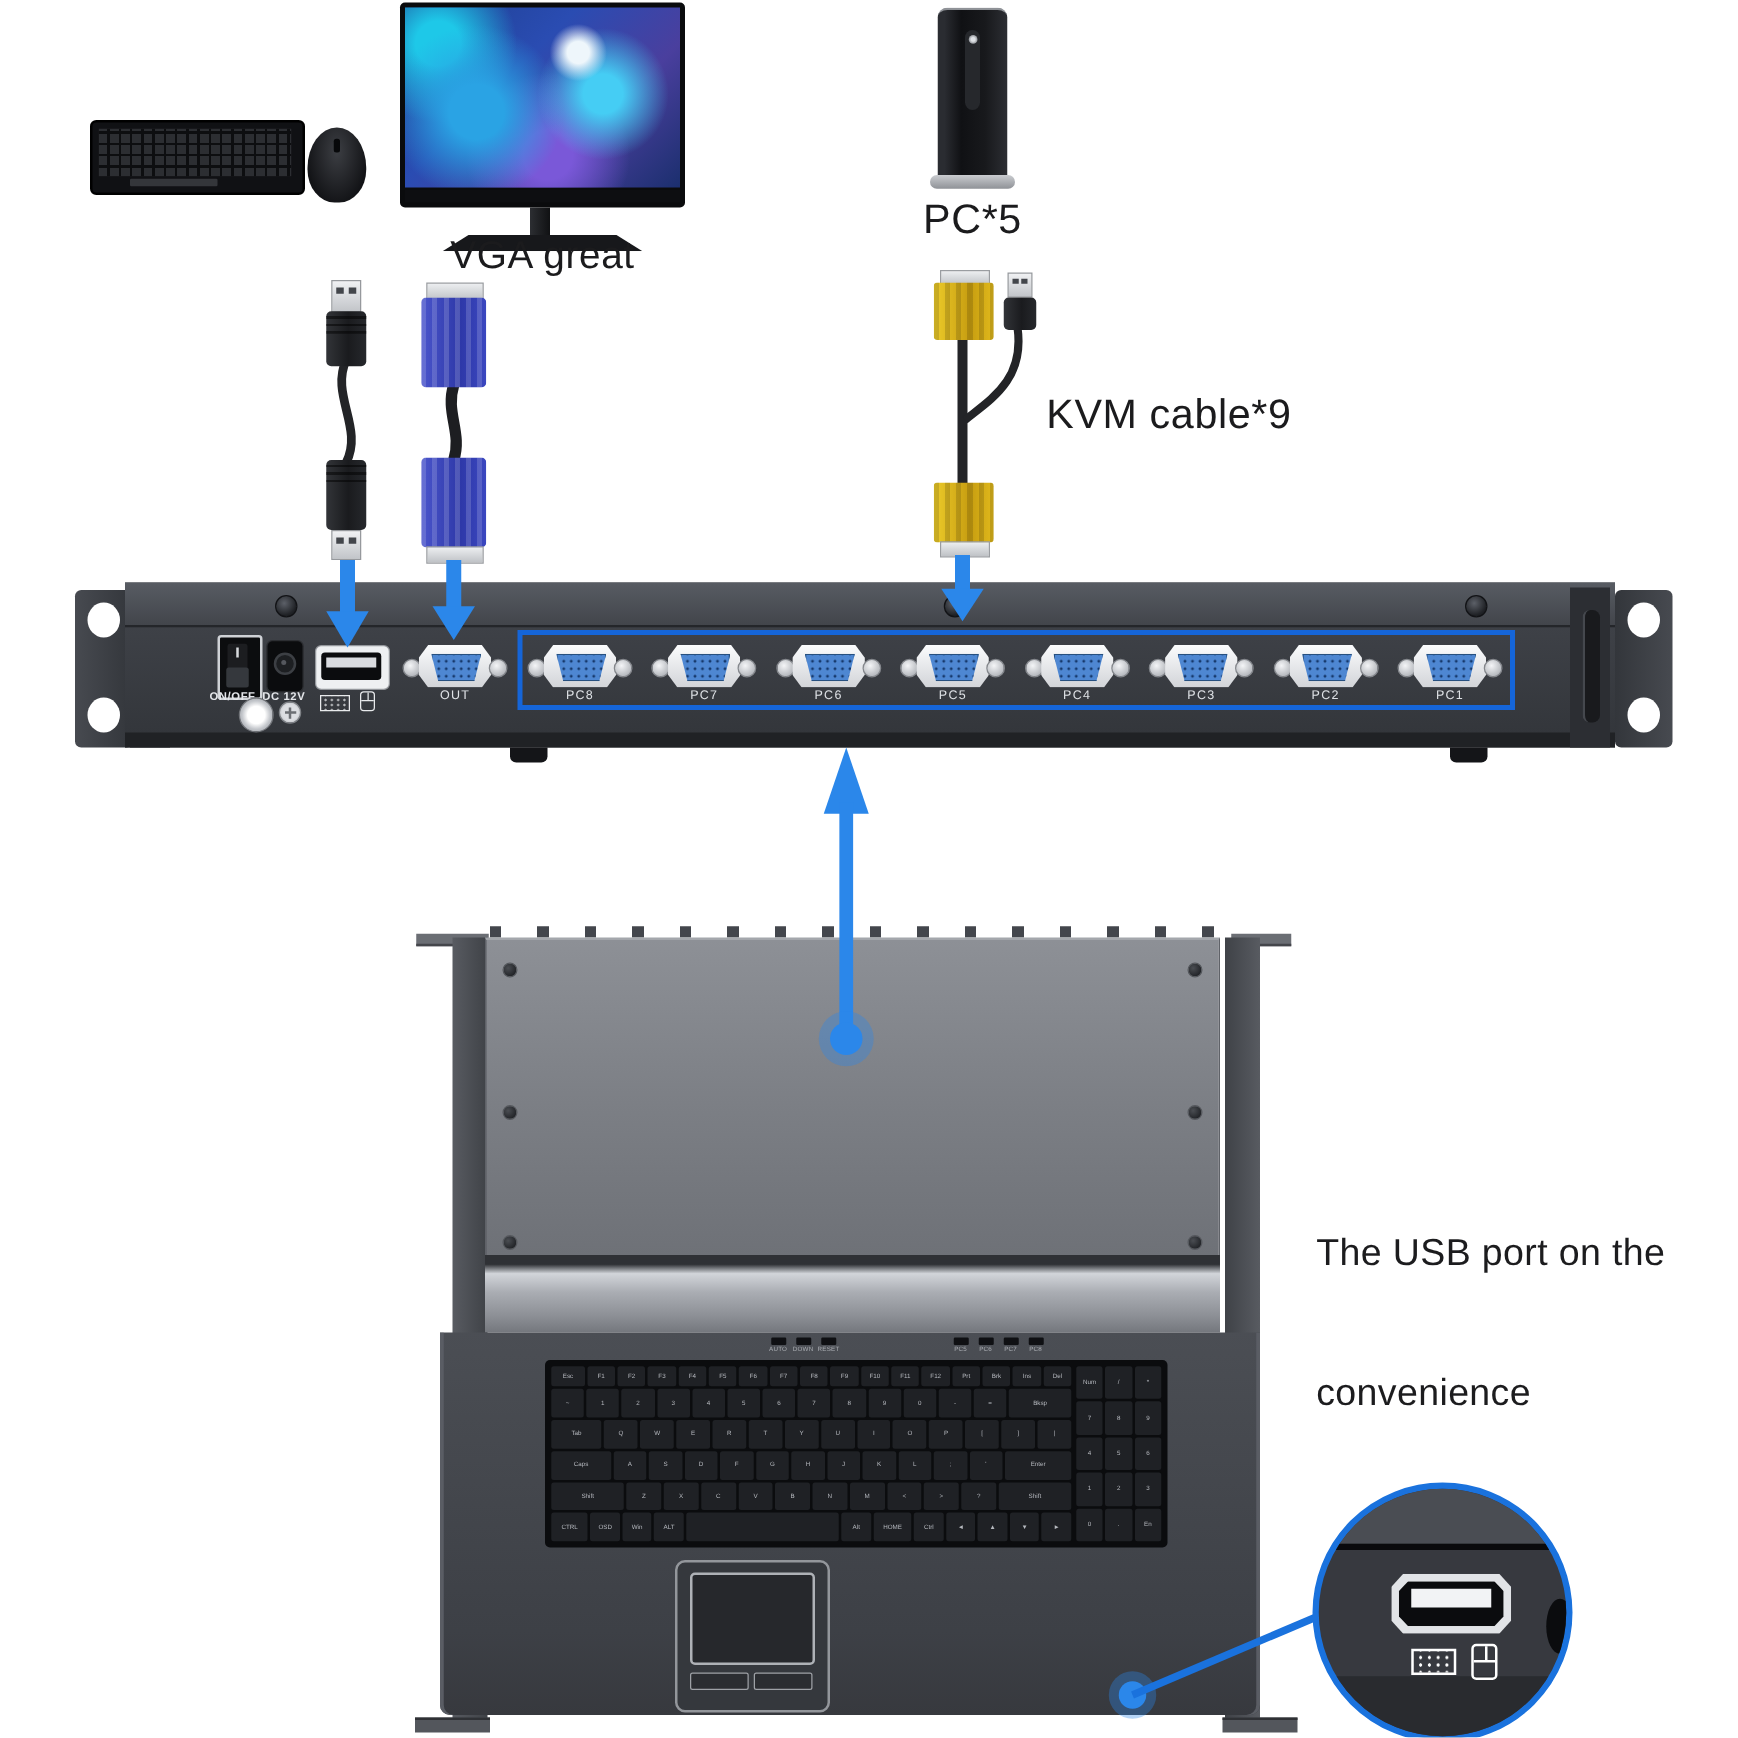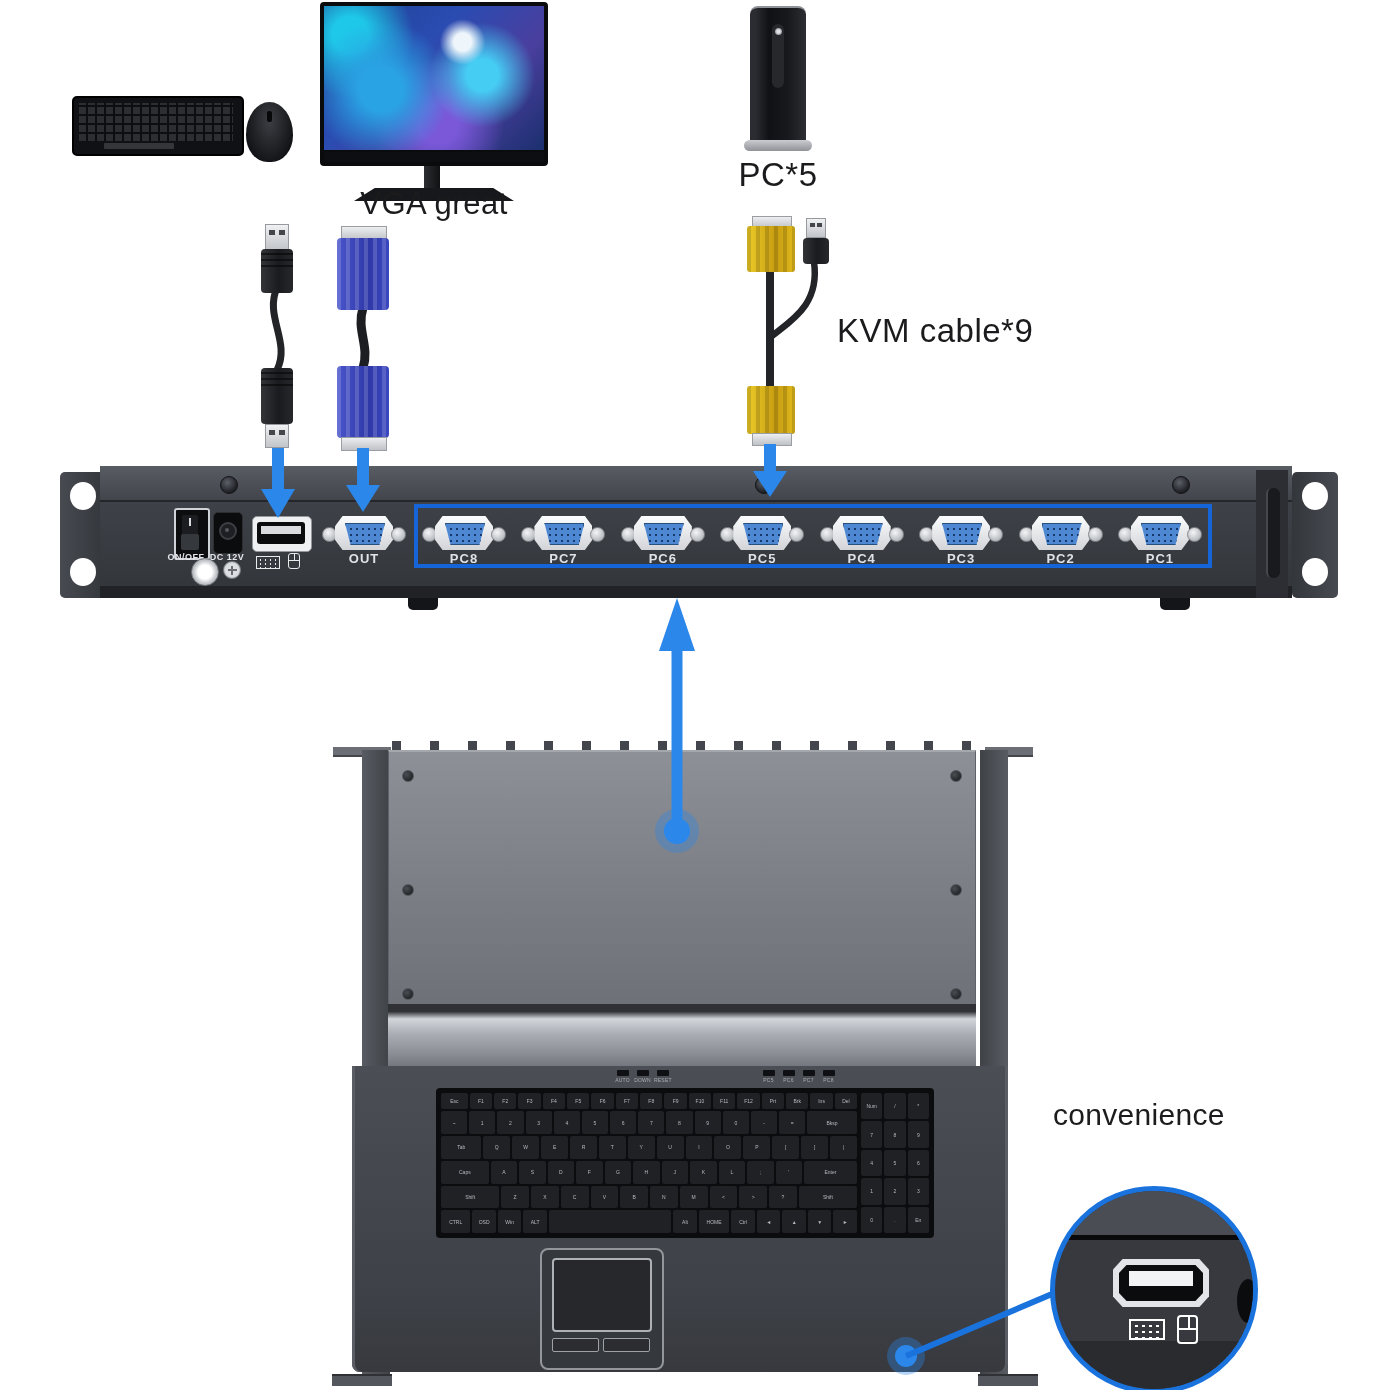--- a/index.html
+++ b/index.html
@@ -99,22 +99,22 @@
   .vga-port.absport{position:absolute;}
   .port-screw{position:absolute;top:17px;width:13px;height:13px;border-radius:50%;border:1px solid #84878c;
     background:radial-gradient(circle at 40% 35%,#f4f5f7,#b4b7bc 75%);}
   .ps-l{left:4px;} .ps-r{right:4px;}
   .port-shell{position:absolute;left:17px;top:6px;width:58px;height:34px;
     background:linear-gradient(#fbfcfd,#d2d4d8);
     clip-path:polygon(13% 0,87% 0,100% 30%,100% 70%,87% 100%,13% 100%,0 70%,0 30%);}
   .port-face{position:absolute;left:27px;top:13px;width:38px;height:20px;background:#4e87d2;border:1px solid #27507f;
     clip-path:polygon(0 0,100% 0,86% 100%,14% 100%);
     background-image:radial-gradient(#16386b 1px,transparent 1.3px);background-size:6px 6px;background-position:2px 2px;}
-  .port-label{position:absolute;top:41px;left:0;width:100%;text-align:center;color:#dfe2e6;font-size:13px;
-    font-weight:bold;letter-spacing:1px;}
+  .port-label{position:absolute;top:41px;left:0;width:100%;text-align:center;color:#dfe2e6;font-size:10px;
+    font-weight:normal;letter-spacing:1px;}
   .pc-ports-box{left:414px;top:504px;width:798px;height:64px;border:4px solid #1565d8;box-sizing:border-box;}
   .pc-ports-row{left:418px;top:510px;width:788px;height:56px;display:flex;justify-content:space-between;}
 
   
   .bracket-tab{height:8px;background:#6b6e74;border-bottom:2px solid #44464b;}
   .rail{width:28px;height:632px;}
   .rail-l{background:linear-gradient(90deg,#585b61,#3f4247);}
   .rail-r{background:linear-gradient(90deg,#3f4247,#585b61);}
   .rail-foot{height:10px;background:#53565c;border-top:2px solid #2f3135;}
   .conn-strip{left:392px;top:741px;width:580px;height:9px;
@@ -512,20 +512,21 @@
           <div class="key">En</div>
         </div>
     </div>
     <div class="touchpad">
       <div class="tp-pad"></div>
       <div class="tp-btn" style="left:10px;"></div>
       <div class="tp-btn" style="left:61px;"></div>
     </div>
   </div>
 
+  <div class="note-line" style="top:986px;">The USB port on the</div>
   <div class="note-line" style="top:1098px;">convenience</div>
 
   <svg class="overlay" width="1390" height="1390">
     <g fill="#2b87ea">
       <rect x="272" y="448" width="12" height="44"></rect>
       <polygon points="261,489 295,489 278,518"></polygon>
       <rect x="357" y="448" width="12" height="40"></rect>
       <polygon points="346,485 380,485 363,512"></polygon>
       <rect x="764" y="444" width="12" height="30"></rect>
       <polygon points="753,471 787,471 770,497"></polygon>

